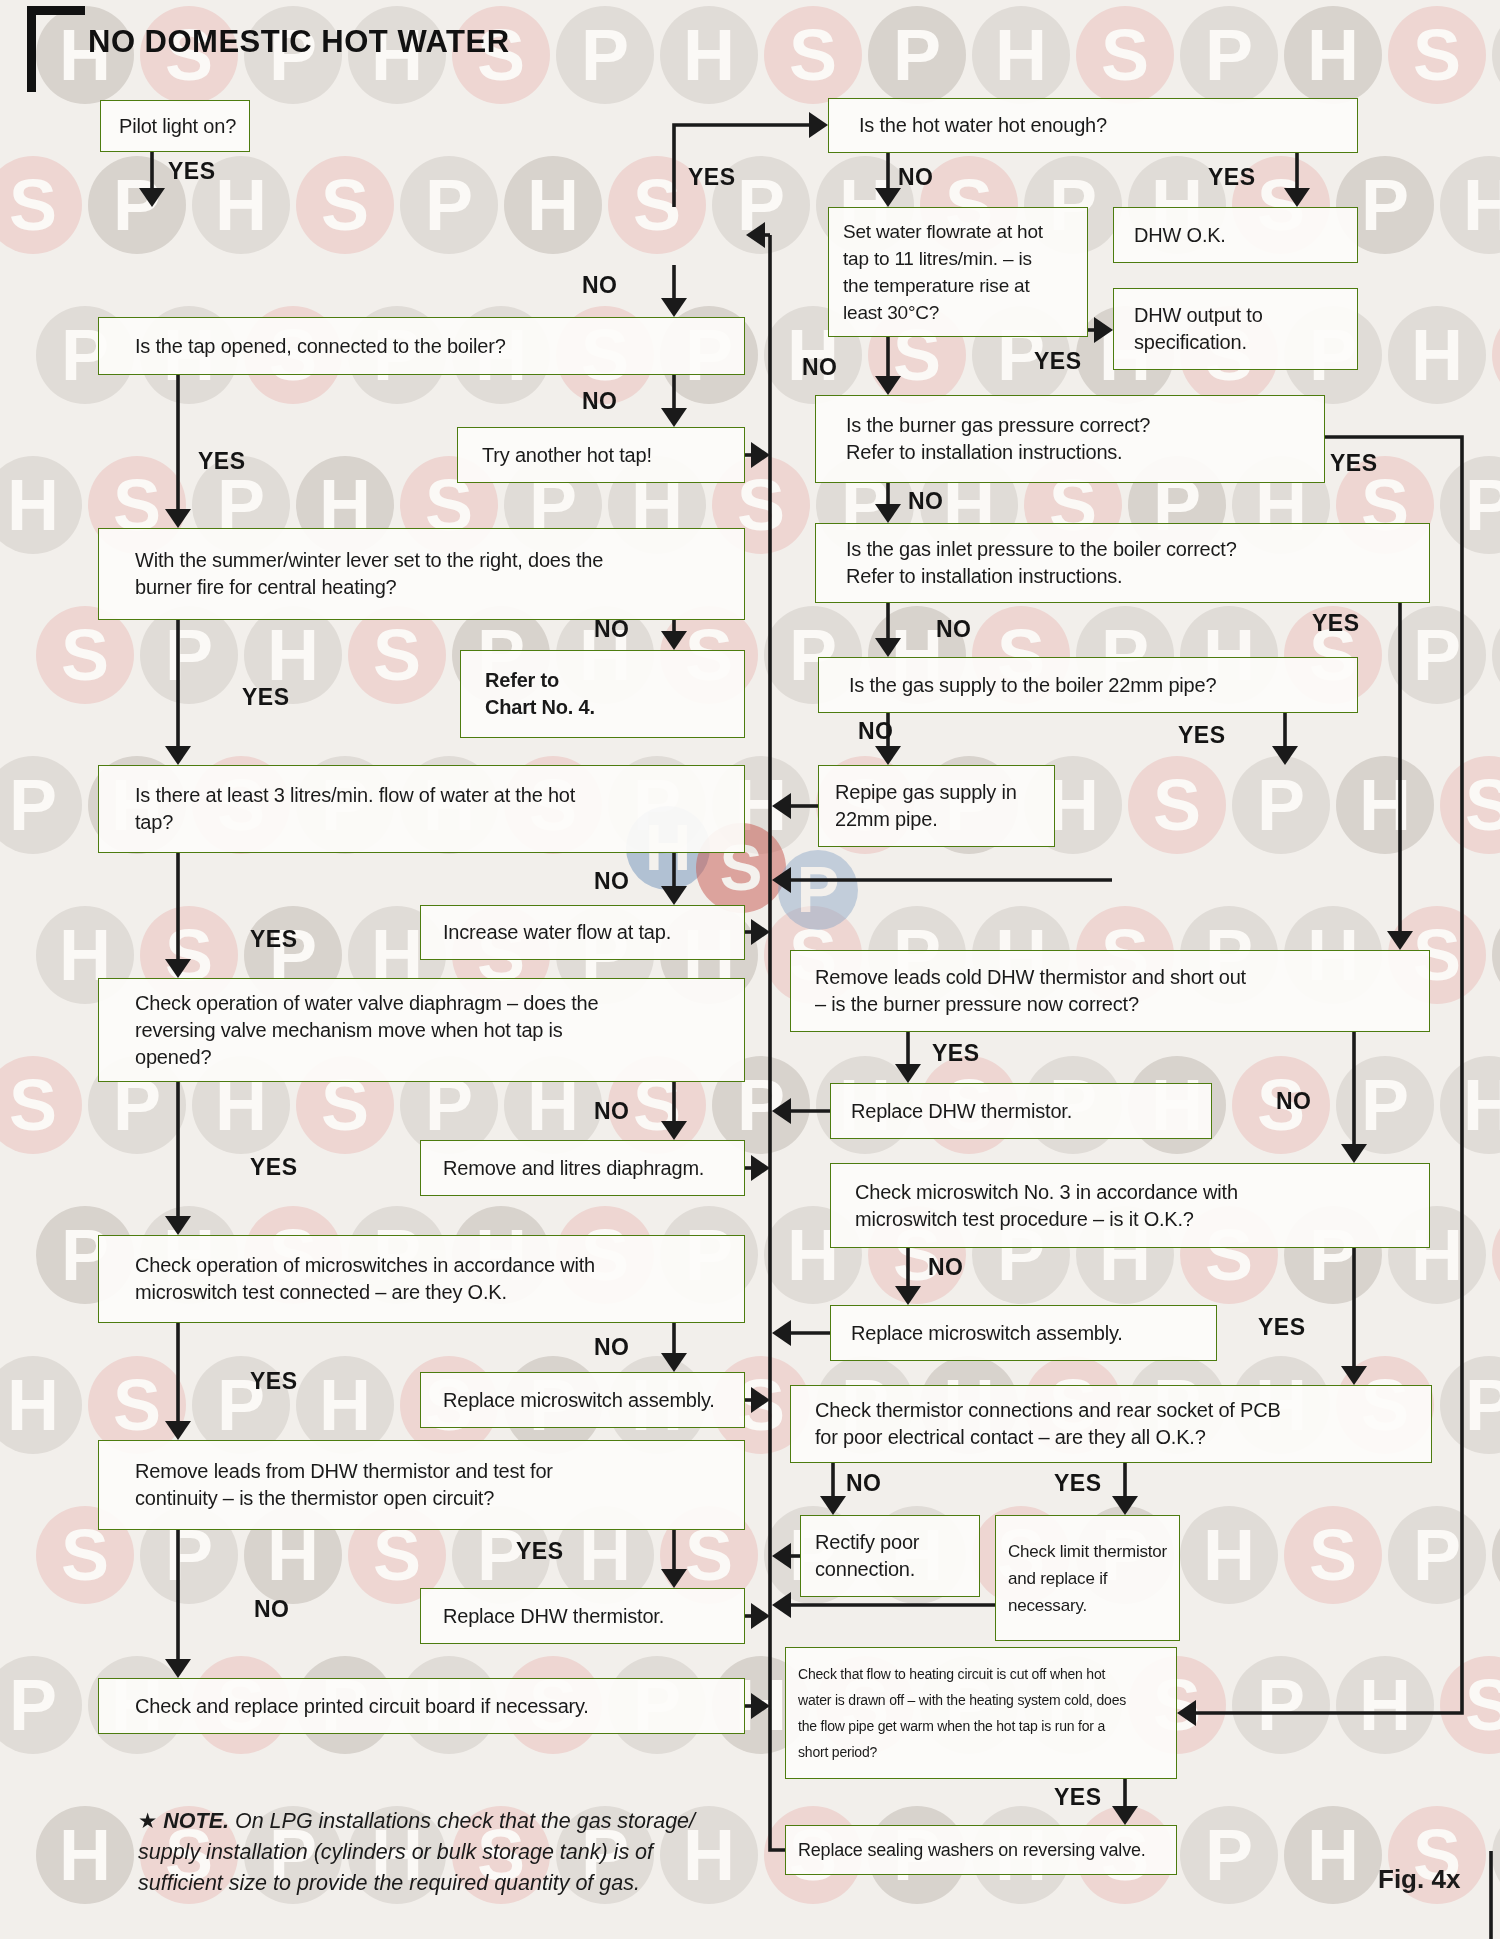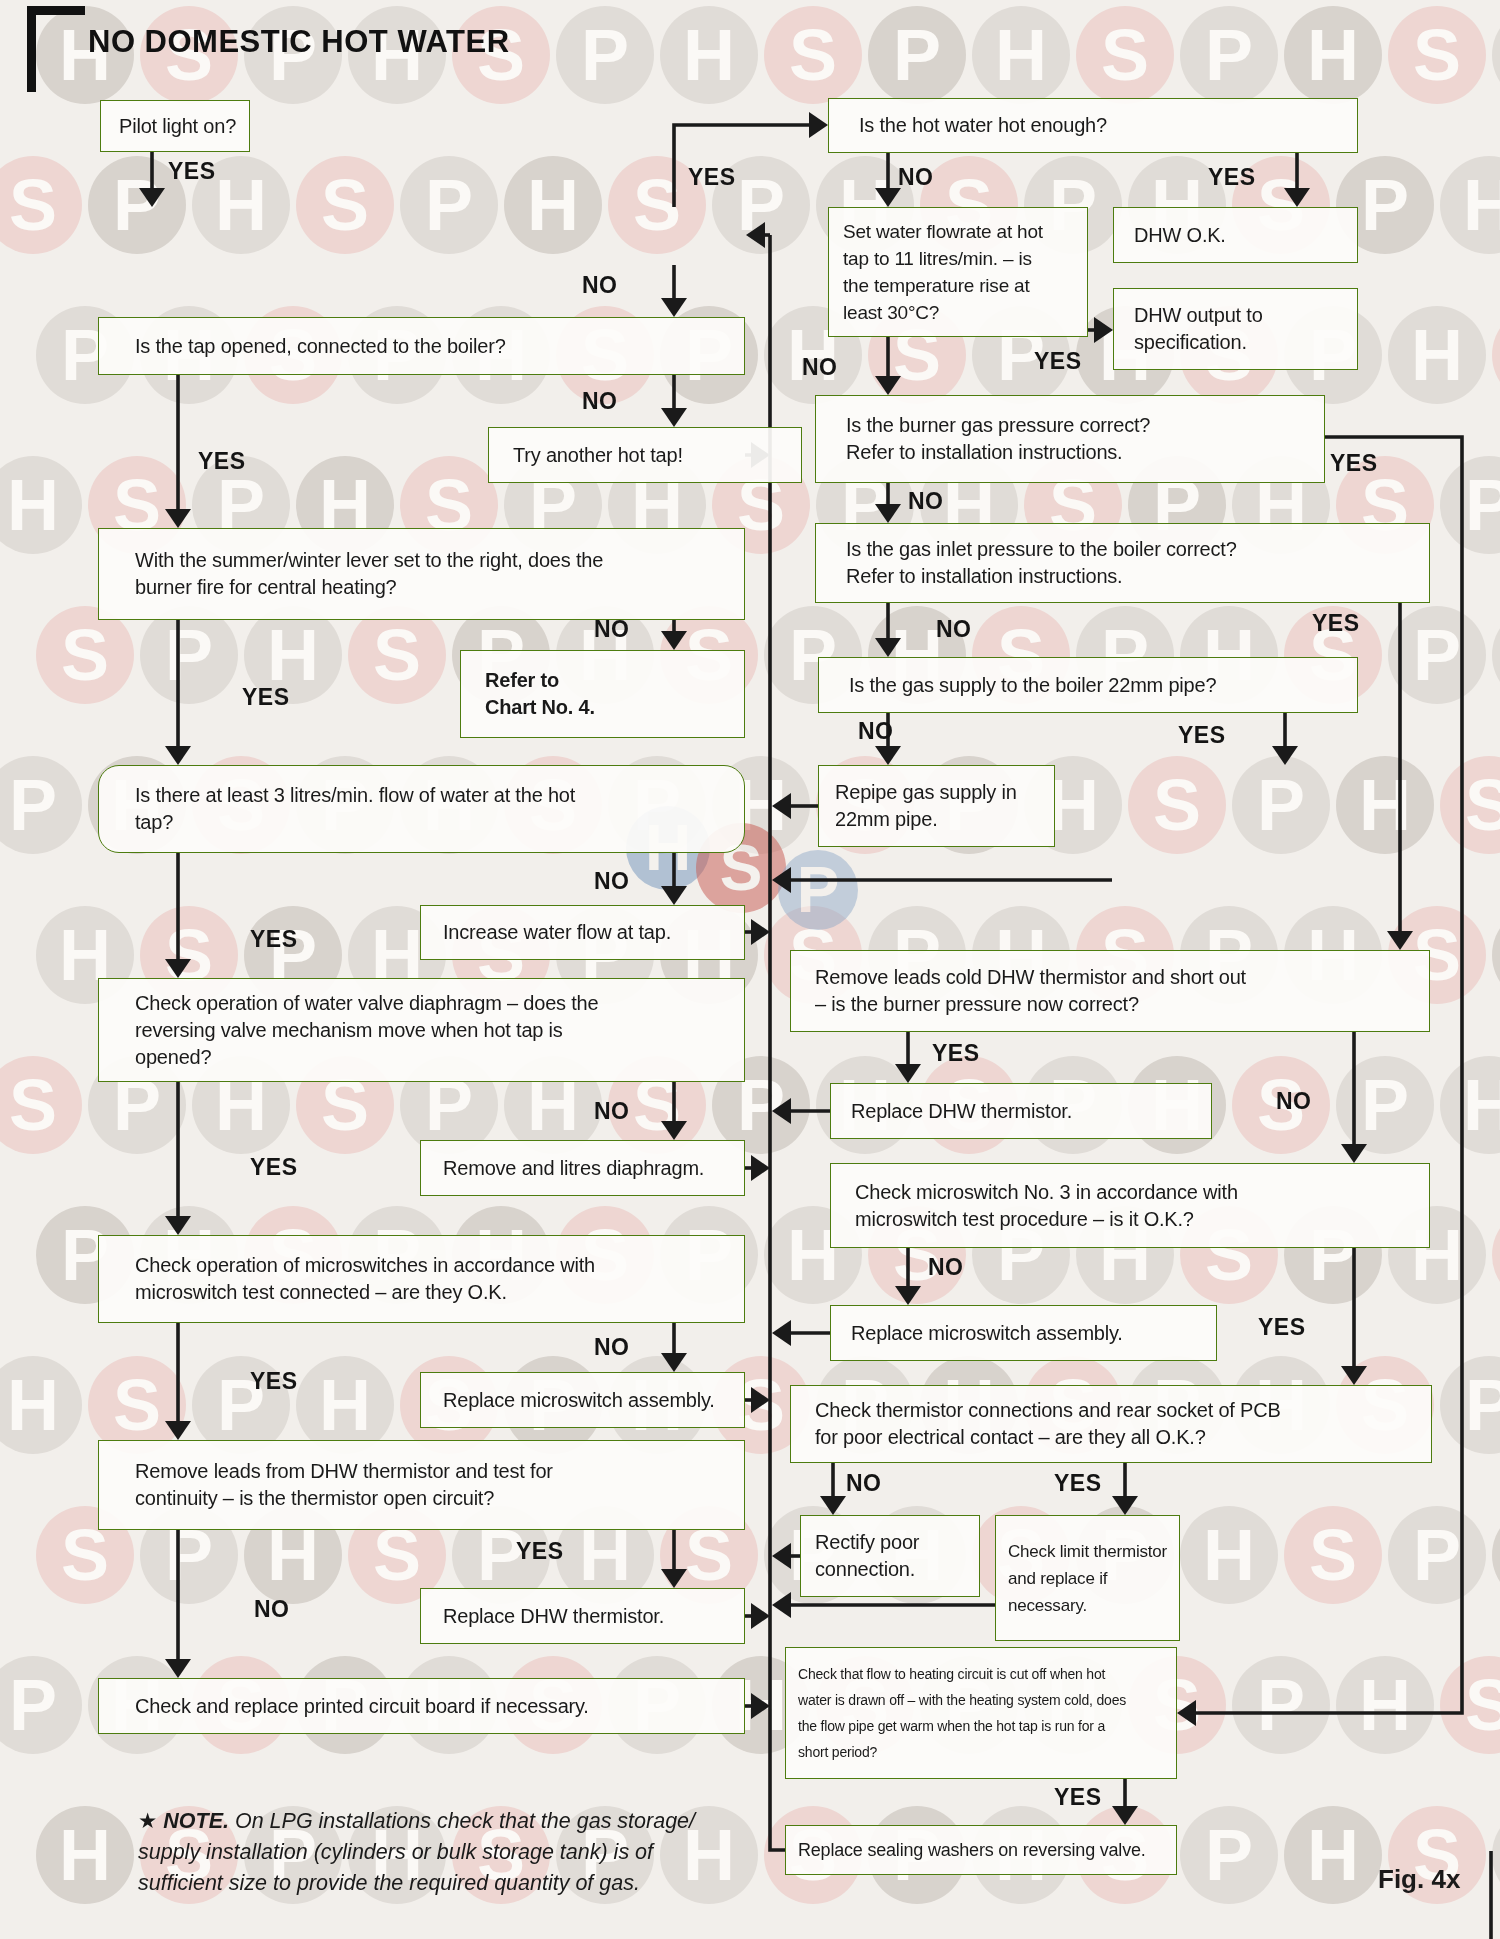--- a/index.html
+++ b/index.html
@@ -355,26 +355,26 @@
     </svg>
 
   <div class="corner-h"></div>
   <div class="corner-v"></div>
 
   <div class="page-title">NO DOMESTIC HOT WATER</div>
 
   <div class="layer" id="nodes">
       <div class="node" style="left: 100px; top: 100px; width: 150px; height: 52px; padding-left: 18px; padding-right: 8px;">Pilot light on?</div>
       <div class="node" style="left: 98px; top: 317px; width: 647px; height: 58px; padding-left: 36px; padding-right: 8px;">Is the tap opened, connected to the boiler?</div>
-      <div class="node" style="left: 457px; top: 427px; width: 314px; height: 56px; padding-left: 24px; padding-right: 8px; margin-left: 31px;">Try another hot tap!</div>
+      <div class="node" style="left: 457px; top: 427px; width: 288px; height: 56px; padding-left: 24px; padding-right: 8px;">Try another hot tap!</div>
       <div class="node" style="left: 98px; top: 528px; width: 647px; height: 92px; padding-left: 36px; padding-right: 8px;">With the summer/winter lever set to the right, does the
 burner fire for central heating?</div>
       <div class="node" style="left: 460px; top: 650px; width: 285px; height: 88px; padding-left: 24px; padding-right: 8px; font-weight: bold;">Refer to
 Chart No. 4.</div>
-      <div class="node" style="left: 98px; top: 765px; width: 647px; height: 88px; padding-left: 36px; padding-right: 8px; border-radius: 21px;">Is there at least 3 litres/min. flow of water at the hot
+      <div class="node" style="left: 98px; top: 765px; width: 647px; height: 88px; padding-left: 36px; padding-right: 8px;">Is there at least 3 litres/min. flow of water at the hot
 tap?</div>
       <div class="node" style="left: 420px; top: 905px; width: 325px; height: 55px; padding-left: 22px; padding-right: 8px;">Increase water flow at tap.</div>
       <div class="node" style="left: 98px; top: 978px; width: 647px; height: 104px; padding-left: 36px; padding-right: 8px;">Check operation of water valve diaphragm – does the
 reversing valve mechanism move when hot tap is
 opened?</div>
       <div class="node" style="left: 420px; top: 1140px; width: 325px; height: 56px; padding-left: 22px; padding-right: 8px;">Remove and litres diaphragm.</div>
       <div class="node" style="left: 98px; top: 1235px; width: 647px; height: 88px; padding-left: 36px; padding-right: 8px;">Check operation of microswitches in accordance with
 microswitch test connected – are they O.K.</div>
       <div class="node" style="left: 420px; top: 1372px; width: 325px; height: 56px; padding-left: 22px; padding-right: 8px;">Replace microswitch assembly.</div>
       <div class="node" style="left: 98px; top: 1440px; width: 647px; height: 90px; padding-left: 36px; padding-right: 8px;">Remove leads from DHW thermistor and test for

